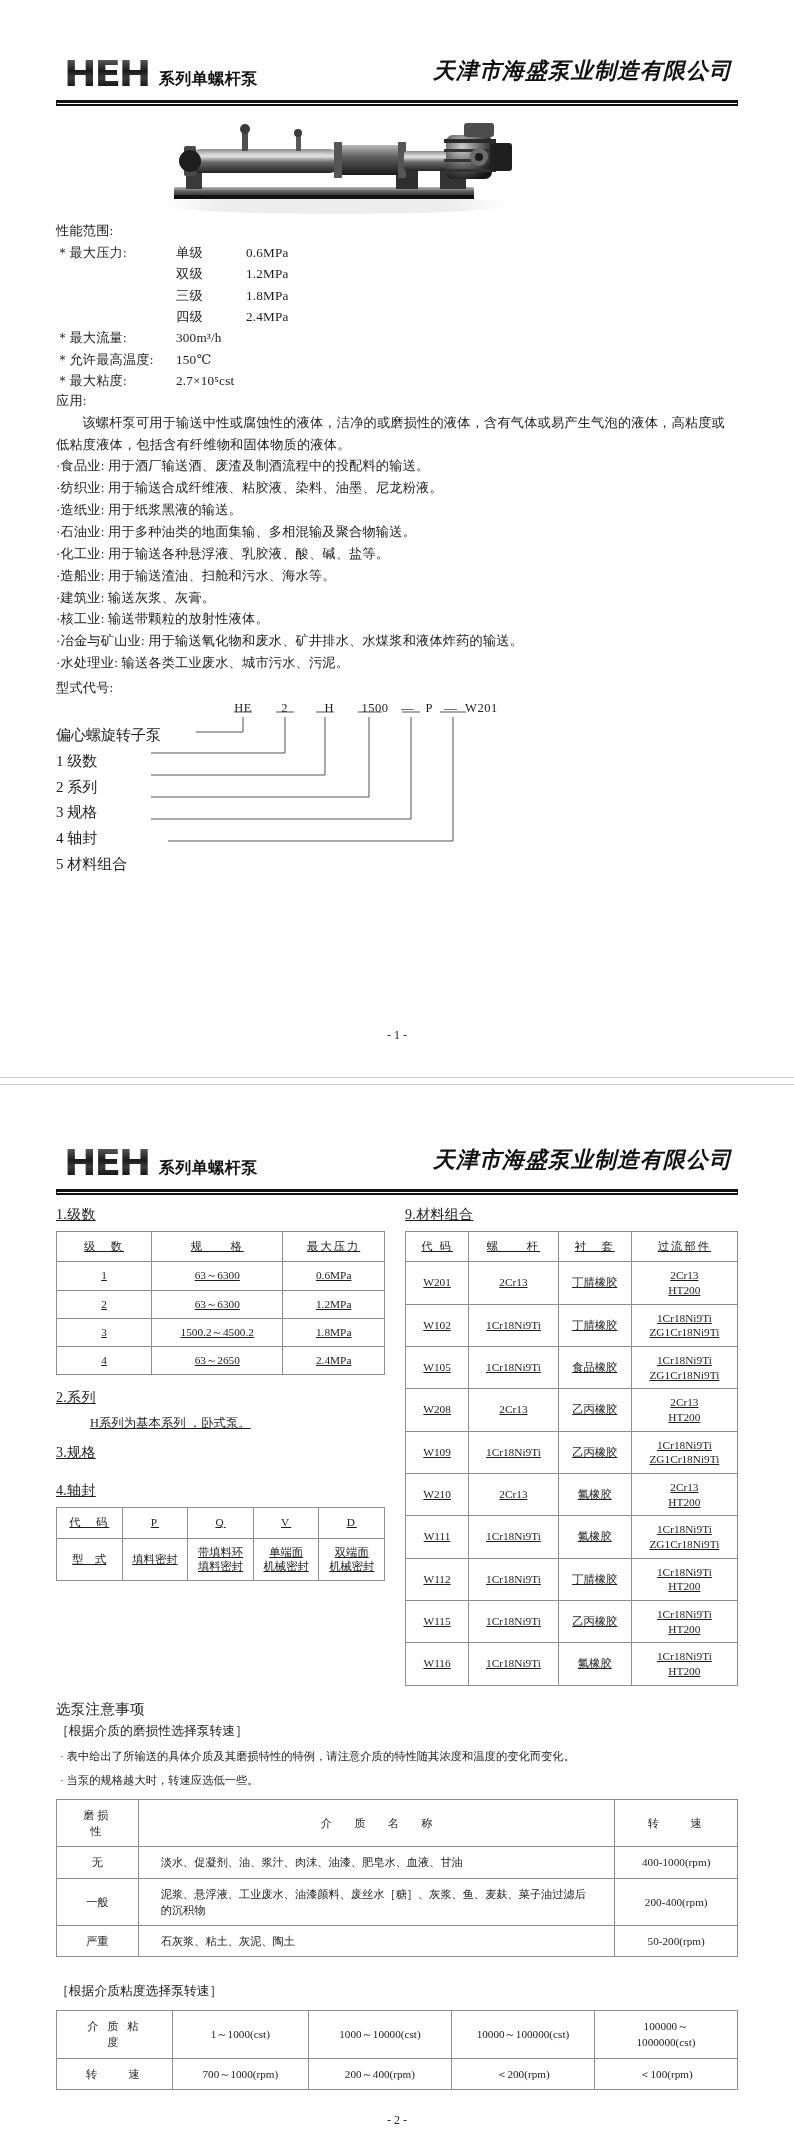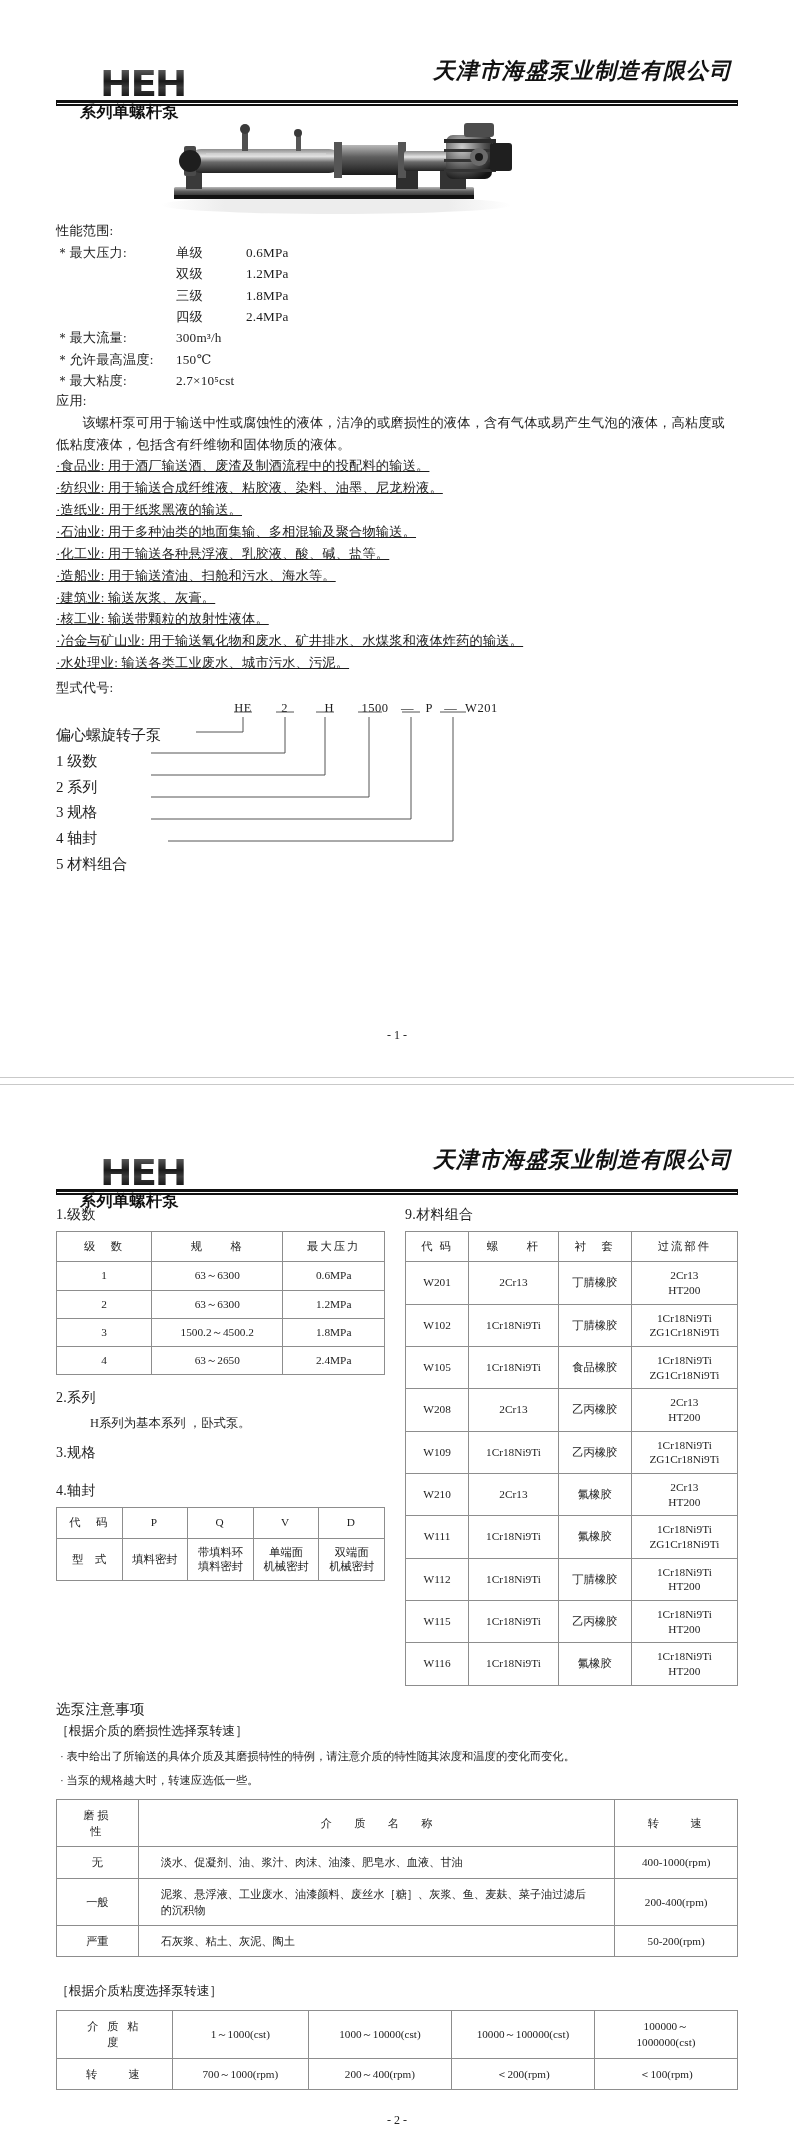--- a/index.html
+++ b/index.html
@@ -15,21 +15,21 @@
     height:1077px;
     position:relative;
     background:#ffffff;
     padding:0;
     overflow:hidden;
   }
   .page-inner { padding:52px 56px 0 56px; position:relative; height:100%; }
 
   
   .masthead { position:relative; height:46px; }
-  .logo-wrap { position:absolute; left:8px; top:14px; display:flex; align-items:flex-end;flex-direction:column; }
+  .logo-wrap { position:absolute; left:8px; top:4px; display:flex; align-items:flex-end; }
   .logo-heh {
     font-family:"DejaVu Sans", sans-serif;
     font-weight:bold;
     font-size:36px;
     letter-spacing:-2px;
     line-height:1;
     background:linear-gradient(180deg,#6e6e6e 0%,#1a1a1a 42%,#3c3c3c 60%,#000 100%);
     -webkit-background-clip:text;
     background-clip:text;
     color:transparent;
@@ -68,21 +68,21 @@
 
   
   .photo-area { height:112px; position:relative; margin-top:6px; }
   .pump-photo {
     position:absolute; left:90px; top:0; width:380px; height:108px;
   }
 
   
   .txt { font-size:13.2px; line-height:1.58; color:#1d1d1d; letter-spacing:0.2px; }
   .para { text-indent:2em; font-size:13.2px; line-height:1.62; }
-  .bullet-line { font-size:13.2px; line-height:1.66;text-decoration:underline; }
+  .bullet-line { font-size:13.2px; line-height:1.66; }
   .spec-row { display:flex; font-size:13.2px; line-height:1.62; }
   .spec-label { width:120px; }
   .spec-indent { width:120px; }
 
   
   .model-block { position:relative; height:150px; margin-top:2px; }
   .model-codes {
     position:absolute; left:170px; top:0;
     font-family:"Liberation Serif", serif; font-size:12.5px;
     letter-spacing:0.5px;
@@ -95,21 +95,21 @@
   .pagenum {
     position:absolute; bottom:34px; left:0; right:0;
     text-align:center; font-size:12px; color:#222;
     font-family:"Liberation Serif", serif;
   }
 
   
   .sheet-gap { height:8px; background:#ffffff; border-top:1px solid #c9c9c9; border-bottom:1px solid #c9c9c9; }
 
   
-  .cols { display:flex; gap:20px; margin-top:10px; }
+  .cols { display:flex; gap:20px; margin-top:10px;text-decoration:underline; }
   .col-l { width:338px; }
   .col-r { width:342px; }
   .sec-h {
     font-size:14px; font-weight:normal; margin:4px 0 7px 0;
     font-family:"Liberation Serif", serif; letter-spacing:0.3px;
   }
   table.tbl {
     border-collapse:collapse; width:100%;
     font-size:11.3px; font-family:"Liberation Serif", serif;
   }

